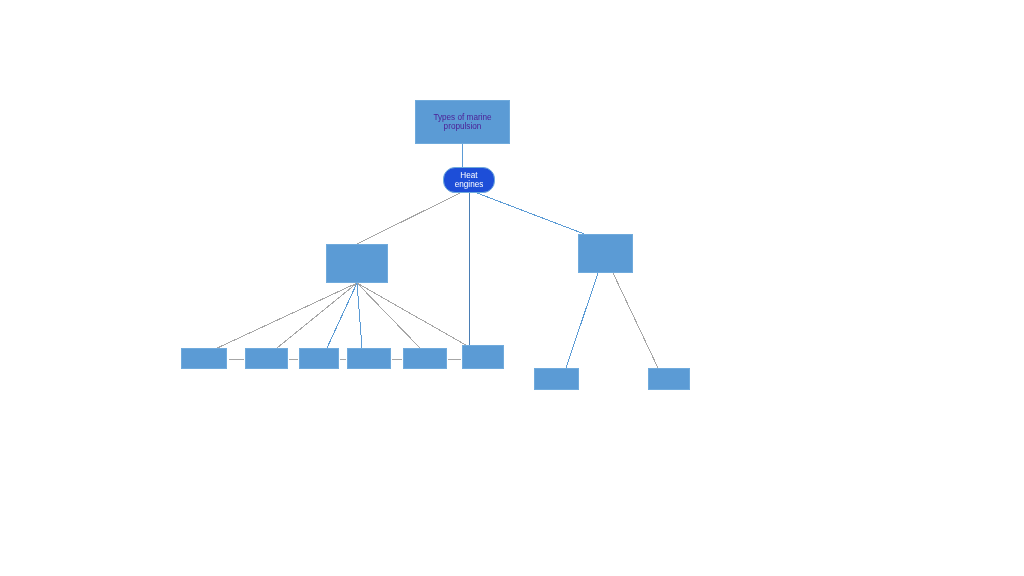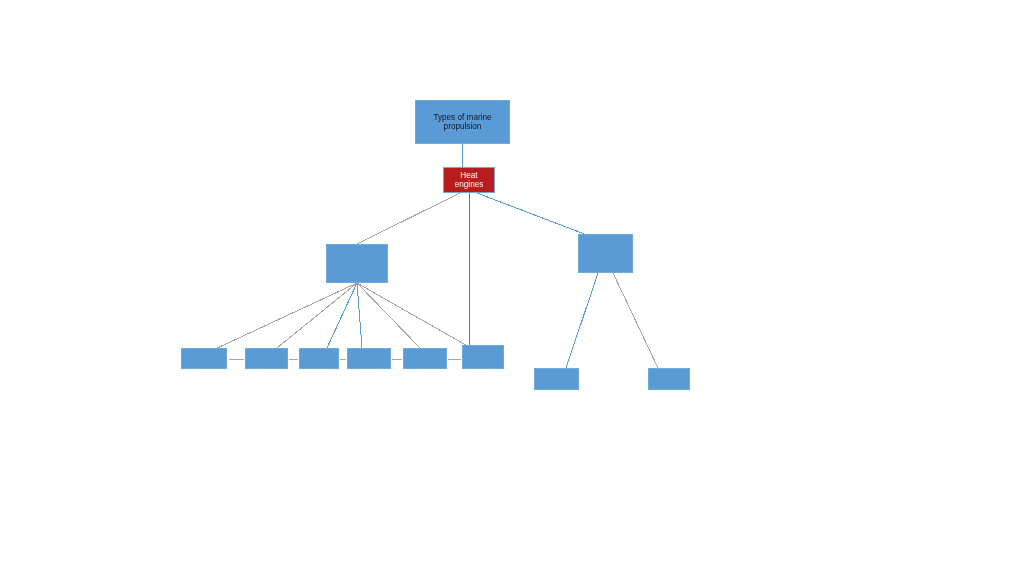--- a/index.html
+++ b/index.html
@@ -68,25 +68,25 @@
       <line x1="598" y1="273" x2="566" y2="368" stroke="#5B9BD5" stroke-width="1" shape-rendering="crispEdges"></line>
       <line x1="613" y1="273" x2="658" y2="368" stroke="#A6A6A6" stroke-width="1" shape-rendering="crispEdges"></line>
       <line x1="229" y1="359" x2="244" y2="359" stroke="#A6A6A6" stroke-width="1" shape-rendering="crispEdges"></line>
       <line x1="289" y1="359" x2="298" y2="359" stroke="#A6A6A6" stroke-width="1" shape-rendering="crispEdges"></line>
       <line x1="340" y1="359" x2="346" y2="359" stroke="#A6A6A6" stroke-width="1" shape-rendering="crispEdges"></line>
       <line x1="392" y1="359" x2="402" y2="359" stroke="#A6A6A6" stroke-width="1" shape-rendering="crispEdges"></line>
       <line x1="448" y1="359" x2="461" y2="359" stroke="#A6A6A6" stroke-width="1" shape-rendering="crispEdges"></line>
     </svg>
 
   <div id="node-layer">
-      <div class="node root" style="left: 415px; top: 100px; width: 95px; height: 44px; background: rgb(91, 155, 213); border-color: rgb(111, 170, 220); color: #0f172a;">
+      <div class="node root" style="left: 415px; top: 100px; width: 95px; height: 44px; background: rgb(91, 155, 213); border-color: rgb(111, 170, 220); color: #4c1d95;">
         <span class="node-label">Types of marine
 propulsion</span>
       </div>
-      <div class="node level1" style="left: 443px; top: 167px; width: 52px; height: 26px; background: #b91c1c; border-color: rgb(111, 170, 220); color: rgb(255, 255, 255);">
+      <div class="node level1" style="left: 443px; top: 167px; width: 52px; height: 26px; background: #1d4ed8; border-color: rgb(111, 170, 220); color: rgb(255, 255, 255); border-radius: 12px;">
         <span class="node-label">Heat
 engines</span>
       </div>
       <div class="node blank" style="left: 326px; top: 244px; width: 62px; height: 39px; background: rgb(91, 155, 213); border-color: rgb(111, 170, 220); color: rgb(255, 255, 255);">
         <span class="node-label" aria-hidden="true"></span>
       </div>
       <div class="node blank" style="left: 578px; top: 234px; width: 55px; height: 39px; background: rgb(91, 155, 213); border-color: rgb(111, 170, 220); color: rgb(255, 255, 255);">
         <span class="node-label" aria-hidden="true"></span>
       </div>
       <div class="node blank" style="left: 181px; top: 348px; width: 46px; height: 21px; background: rgb(91, 155, 213); border-color: rgb(111, 170, 220); color: rgb(255, 255, 255);">

